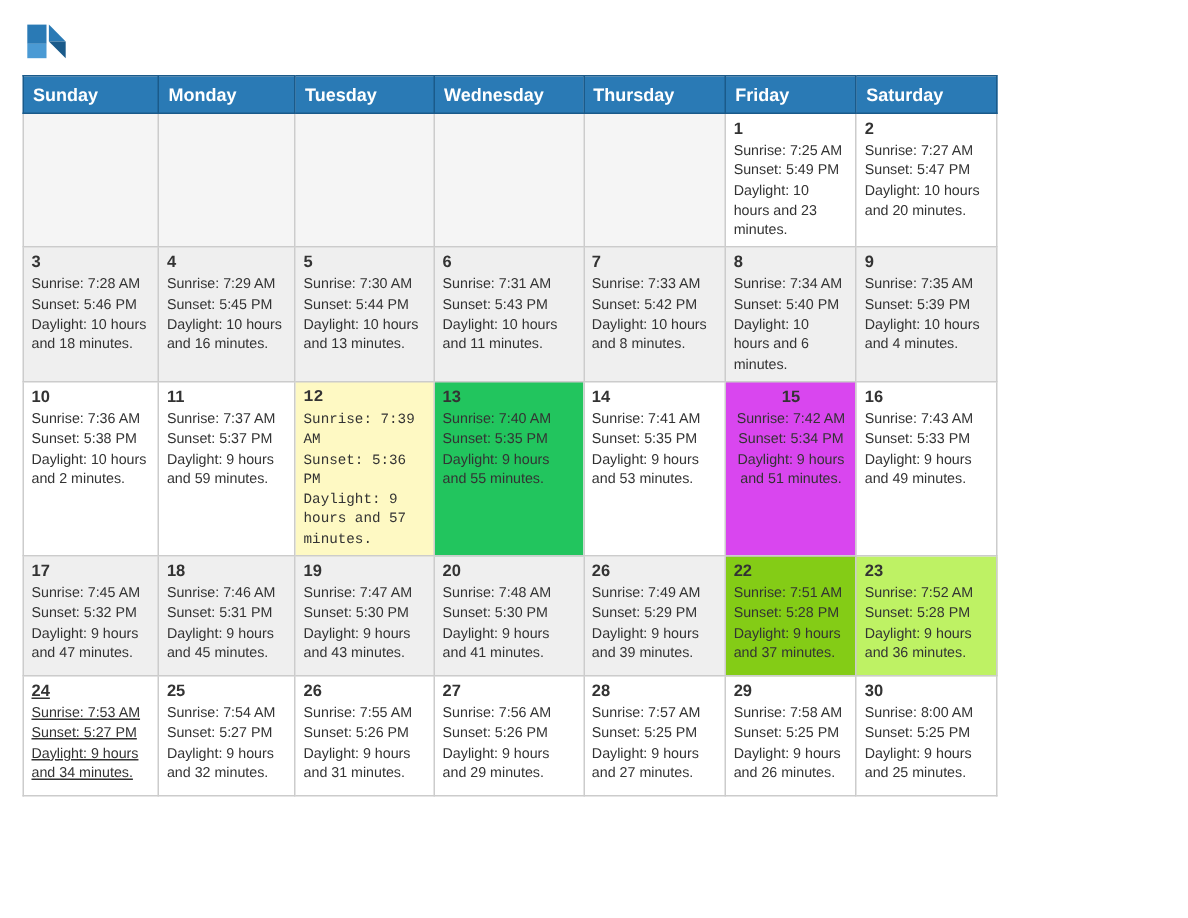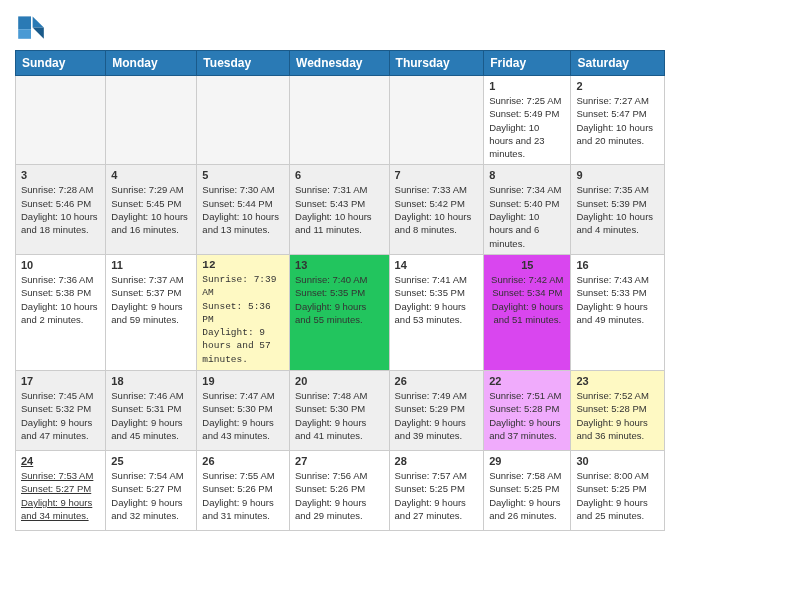--- a/index.html
+++ b/index.html
@@ -217,25 +217,25 @@
             <div class="day-info">Sunrise: 7:47 AM<br>Sunset: 5:30 PM<br>Daylight: 9 hours and 43 minutes.</div>
           </td>
           <td style="background: rgb(239, 239, 239);">
             <span class="day-number">20</span>
             <div class="day-info">Sunrise: 7:48 AM<br>Sunset: 5:30 PM<br>Daylight: 9 hours and 41 minutes.</div>
           </td>
           <td style="background: rgb(239, 239, 239);">
             <span class="day-number">26</span>
             <div class="day-info">Sunrise: 7:49 AM<br>Sunset: 5:29 PM<br>Daylight: 9 hours and 39 minutes.</div>
           </td>
-          <td style="background: #f0abfc;">
+          <td style="background: #84cc16;">
             <span class="day-number">22</span>
             <div class="day-info">Sunrise: 7:51 AM<br>Sunset: 5:28 PM<br>Daylight: 9 hours and 37 minutes.</div>
           </td>
-          <td style="background: #fef9c3;">
+          <td style="background: #bef264;">
             <span class="day-number">23</span>
             <div class="day-info">Sunrise: 7:52 AM<br>Sunset: 5:28 PM<br>Daylight: 9 hours and 36 minutes.</div>
           </td>
         </tr>
         <tr>
           <td style="background: rgb(255, 255, 255); text-decoration: underline;">
             <span class="day-number">24</span>
             <div class="day-info">Sunrise: 7:53 AM<br>Sunset: 5:27 PM<br>Daylight: 9 hours and 34 minutes.</div>
           </td>
           <td style="background: rgb(255, 255, 255);">

